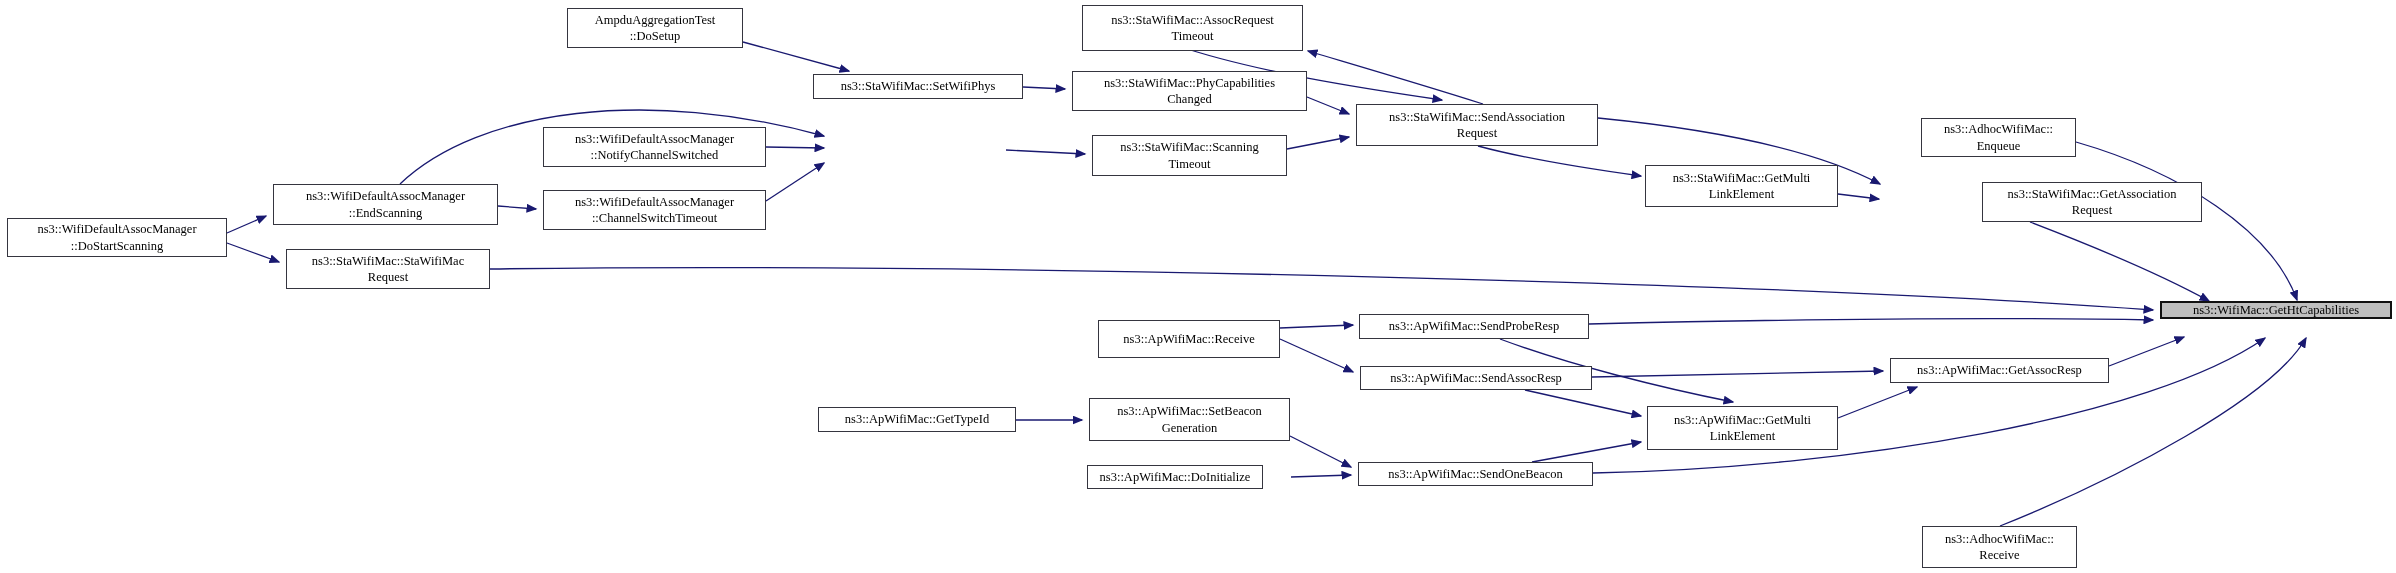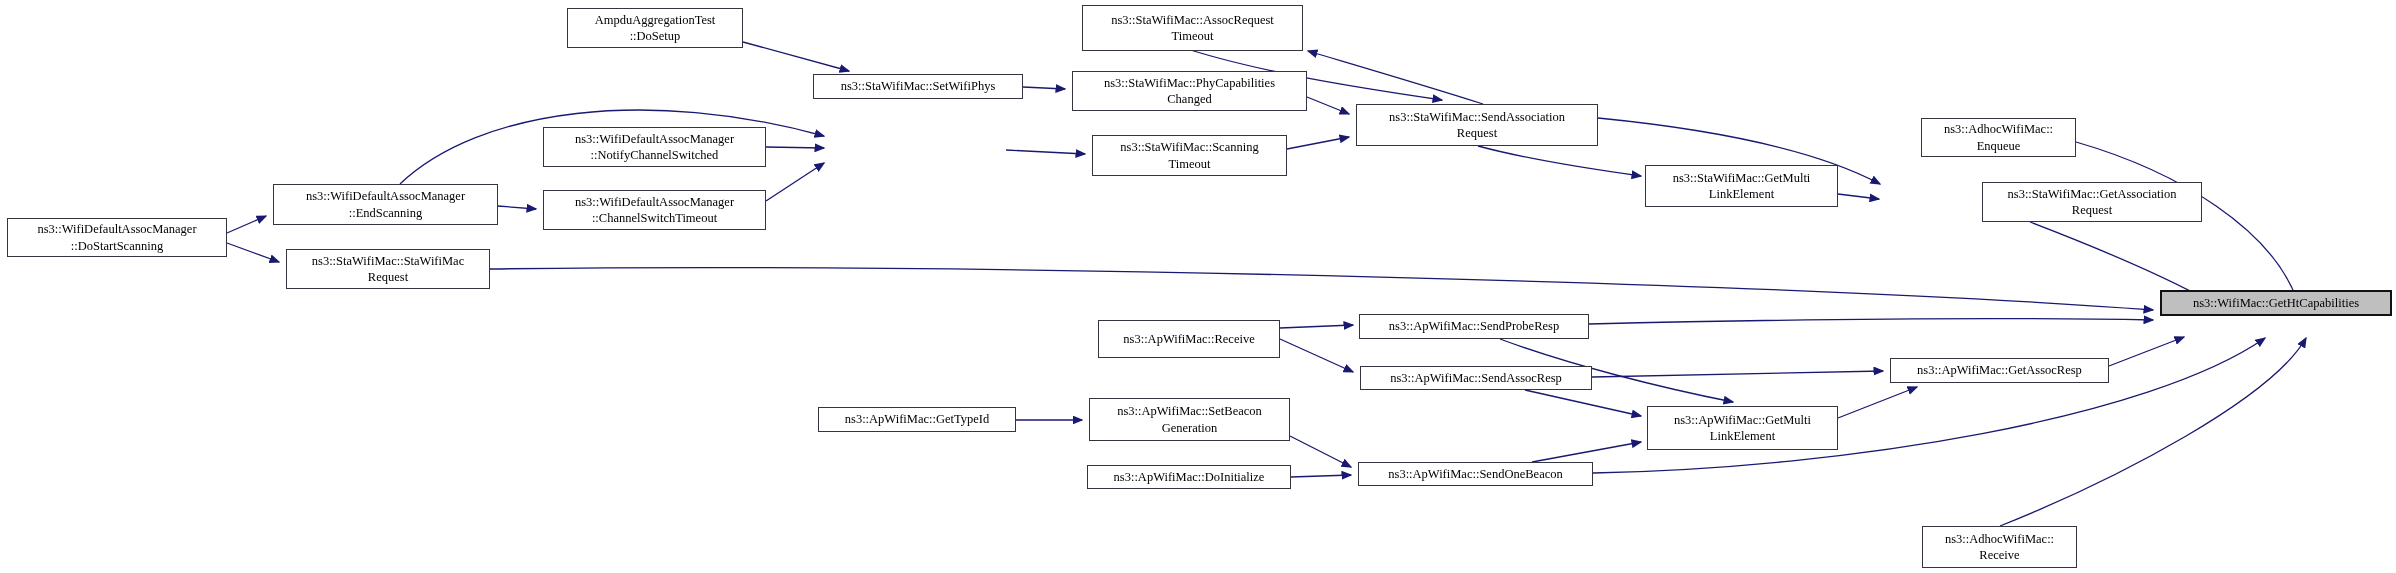--- a/index.html
+++ b/index.html
@@ -90,28 +90,28 @@
   <div class="node" style="left:286px;top:249px;width:204px;height:40px">ns3::StaWifiMac::StaWifiMac
 Request</div>
   <div class="node" style="left:1356px;top:104px;width:242px;height:42px">ns3::StaWifiMac::SendAssociation
 Request</div>
   <div class="node" style="left:1921px;top:118px;width:155px;height:39px">ns3::AdhocWifiMac::
 Enqueue</div>
   <div class="node" style="left:1645px;top:165px;width:193px;height:42px">ns3::StaWifiMac::GetMulti
 LinkElement</div>
   <div class="node" style="left:1982px;top:182px;width:220px;height:40px">ns3::StaWifiMac::GetAssociation
 Request</div>
-  <div class="node hl" style="left:2160px;top:290px;width:232px;height:26px">ns3::WifiMac::GetHtCapabilities</div>
+  <div class="node hl" style="left:2160px;top:301px;width:232px;height:18px">ns3::WifiMac::GetHtCapabilities</div>
   <div class="node" style="left:1098px;top:320px;width:182px;height:38px">ns3::ApWifiMac::Receive</div>
   <div class="node" style="left:1359px;top:314px;width:230px;height:25px">ns3::ApWifiMac::SendProbeResp</div>
   <div class="node" style="left:1360px;top:366px;width:232px;height:24px">ns3::ApWifiMac::SendAssocResp</div>
   <div class="node" style="left:1890px;top:358px;width:219px;height:25px">ns3::ApWifiMac::GetAssocResp</div>
   <div class="node" style="left:1647px;top:406px;width:191px;height:44px">ns3::ApWifiMac::GetMulti
 LinkElement</div>
   <div class="node" style="left:818px;top:407px;width:198px;height:25px">ns3::ApWifiMac::GetTypeId</div>
   <div class="node" style="left:1089px;top:398px;width:201px;height:43px">ns3::ApWifiMac::SetBeacon
 Generation</div>
   <div class="node" style="left:1358px;top:462px;width:235px;height:24px">ns3::ApWifiMac::SendOneBeacon</div>
-  <div class="node" style="left:1087px;top:465px;width:204px;height:24px">ns3::ApWifiMac::DoInitialize</div>
+  <div class="node" style="left:1087px;top:465px;width:176px;height:24px">ns3::ApWifiMac::DoInitialize</div>
   <div class="node" style="left:1922px;top:526px;width:155px;height:42px">ns3::AdhocWifiMac::
 Receive</div>
 
 </div>
 
 </body></html>

